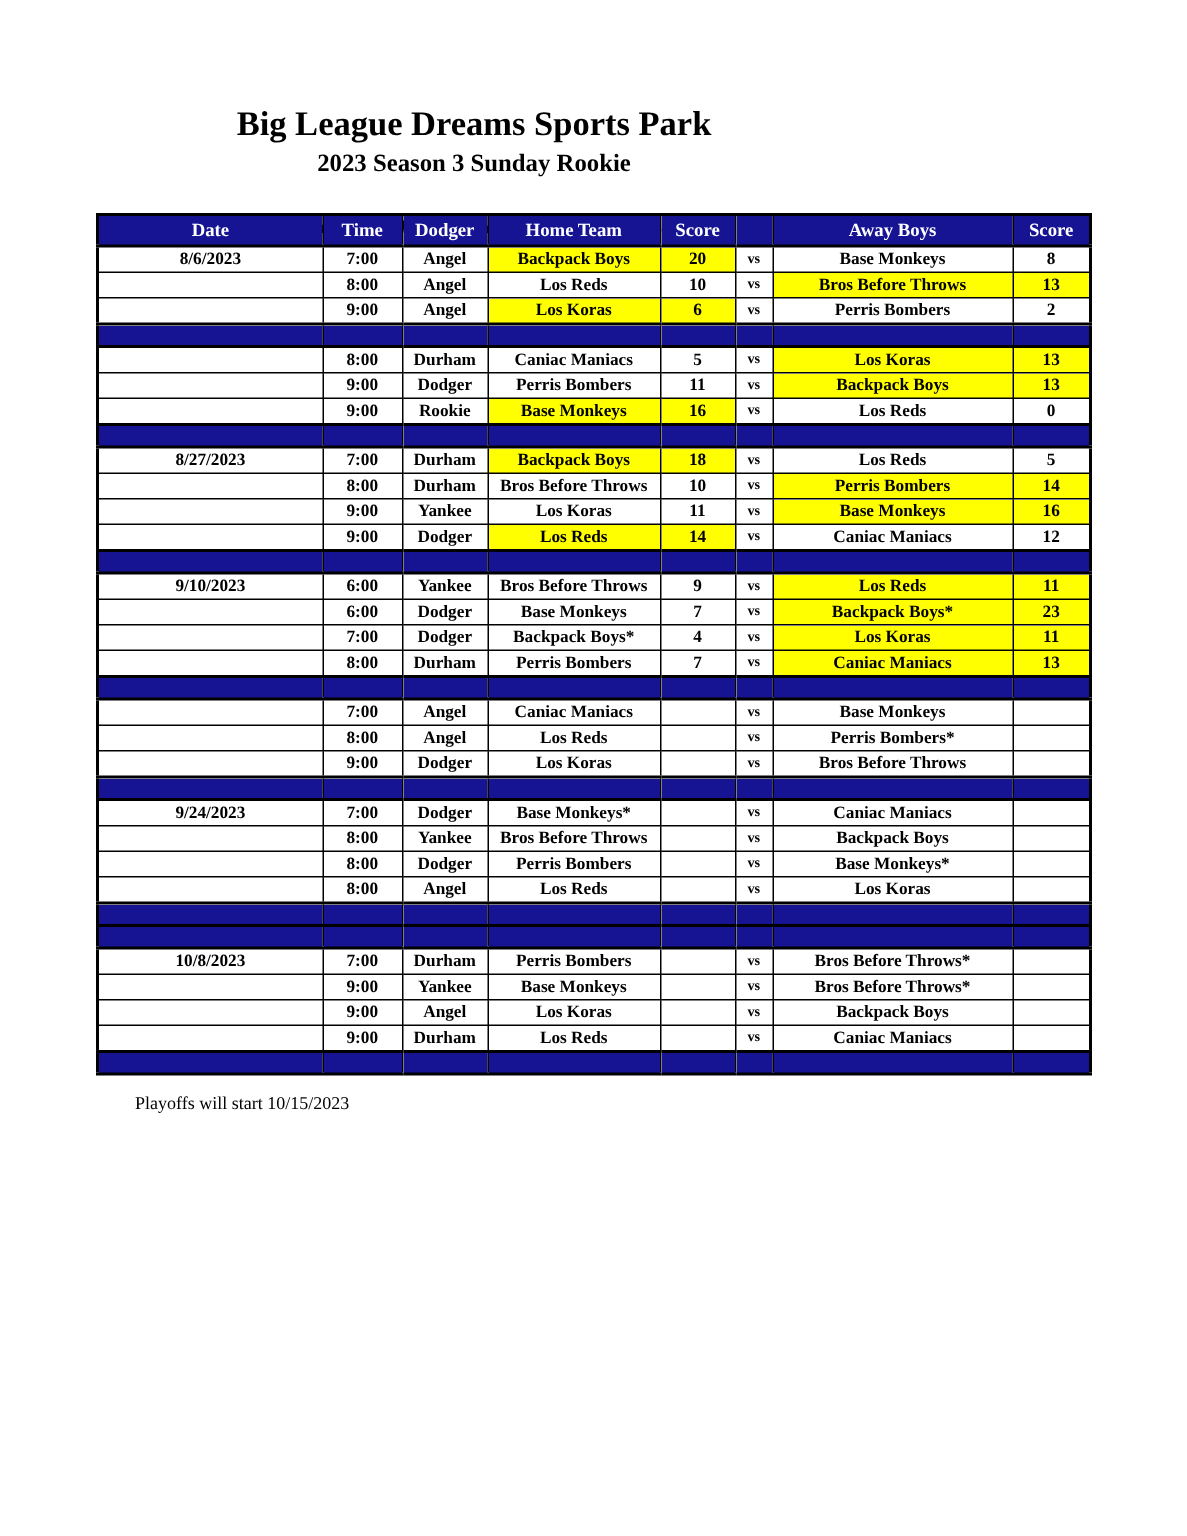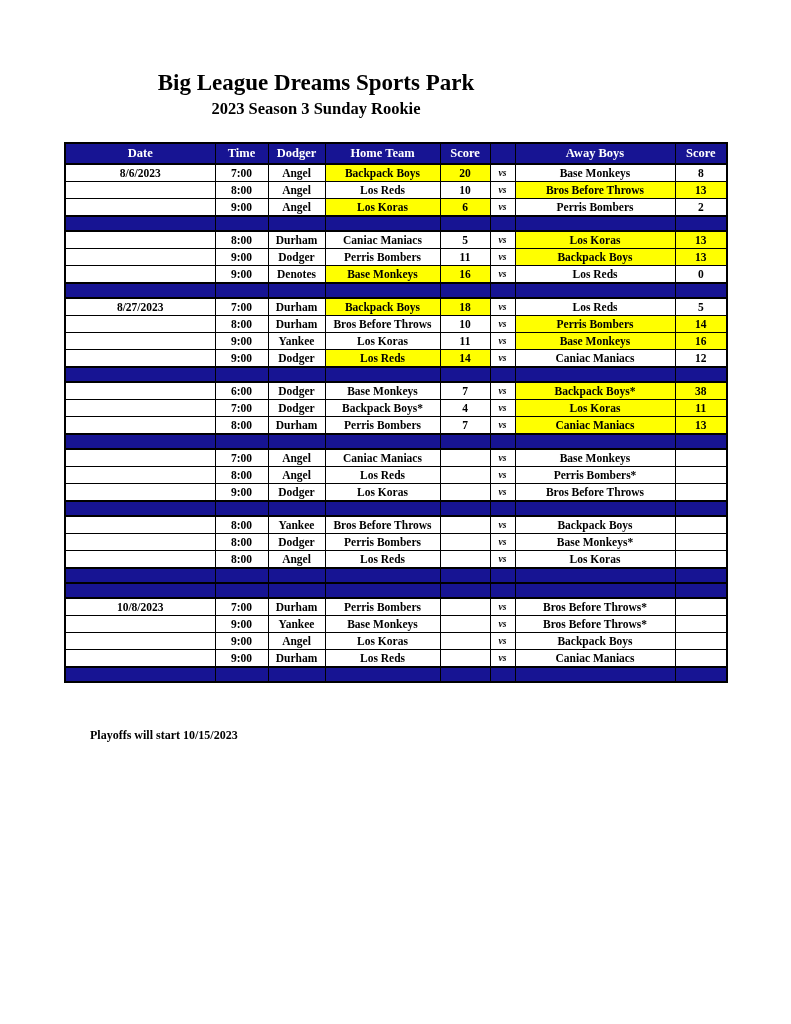--- a/index.html
+++ b/index.html
@@ -27,28 +27,28 @@
   .schedule th {
     height: 19px; font-size: 12.5px; font-weight: bold;
     color: var(--header-text); background: var(--header-bg);
     border-bottom-width: 2px;
     margin-left: 20px;
   }
   .schedule td {
     height: 16px; font-size: 11.5px; font-weight: bold; background: #ffffff;
   }
   .schedule td.hl { background: var(--highlight-bg); }
-  .schedule td.vs { font-style: italic; font-size: 9.5px; }
+  .schedule td.vs { font-size: 9.5px; }
   .schedule tr.sep td {
     background: var(--header-bg); height: 13px;
     border-top-width: 2px; border-bottom-width: 2px;
   }
   .footer-note {
     position: absolute; left: 64px; top: 728px;
-    font-size: 12px; font-weight: bold; padding-left: 26px;
+    font-size: 12px; font-weight: normal; padding-left: 26px;
   }
 </style>
 </head>
 <body>
 
 <div class="heading">
   <div class="title">Big League Dreams Sports Park</div>
   <div class="subtitle">2023 Season 3 Sunday Rookie</div>
   <div class="note">Home team sits on third base side.  *Denotes Doubleheader</div>
 </div>
@@ -133,21 +133,21 @@
         <td>Dodger</td>
         <td>Perris Bombers</td>
         <td>11</td>
         <td class="vs">vs</td>
         <td class="hl">Backpack Boys</td>
         <td class="hl">13</td>
       </tr>
       <tr>
         <td></td>
         <td>9:00</td>
-        <td>Denotes</td>
+        <td>Rookie</td>
         <td class="hl">Base Monkeys</td>
         <td class="hl">16</td>
         <td class="vs">vs</td>
         <td>Los Reds</td>
         <td>0</td>
       </tr>
       <tr class="sep">
         <td></td>
         <td></td>
         <td></td>
@@ -201,28 +201,38 @@
         <td></td>
         <td></td>
         <td></td>
         <td></td>
         <td></td>
         <td></td>
         <td></td>
         <td></td>
       </tr>
       <tr>
+        <td>9/10/2023</td>
+        <td>6:00</td>
+        <td>Yankee</td>
+        <td>Bros Before Throws</td>
+        <td>9</td>
+        <td class="vs">vs</td>
+        <td class="hl">Los Reds</td>
+        <td class="hl">11</td>
+      </tr>
+      <tr>
         <td></td>
         <td>6:00</td>
         <td>Dodger</td>
         <td>Base Monkeys</td>
         <td>7</td>
         <td class="vs">vs</td>
         <td class="hl">Backpack Boys*</td>
-        <td class="hl">38</td>
+        <td class="hl">23</td>
       </tr>
       <tr>
         <td></td>
         <td>7:00</td>
         <td>Dodger</td>
         <td>Backpack Boys*</td>
         <td>4</td>
         <td class="vs">vs</td>
         <td class="hl">Los Koras</td>
         <td class="hl">11</td>
@@ -278,20 +288,30 @@
         <td></td>
       </tr>
       <tr class="sep">
         <td></td>
         <td></td>
         <td></td>
         <td></td>
         <td></td>
         <td></td>
         <td></td>
+        <td></td>
+      </tr>
+      <tr>
+        <td>9/24/2023</td>
+        <td>7:00</td>
+        <td>Dodger</td>
+        <td>Base Monkeys*</td>
+        <td></td>
+        <td class="vs">vs</td>
+        <td>Caniac Maniacs</td>
         <td></td>
       </tr>
       <tr>
         <td></td>
         <td>8:00</td>
         <td>Yankee</td>
         <td>Bros Before Throws</td>
         <td></td>
         <td class="vs">vs</td>
         <td>Backpack Boys</td>

